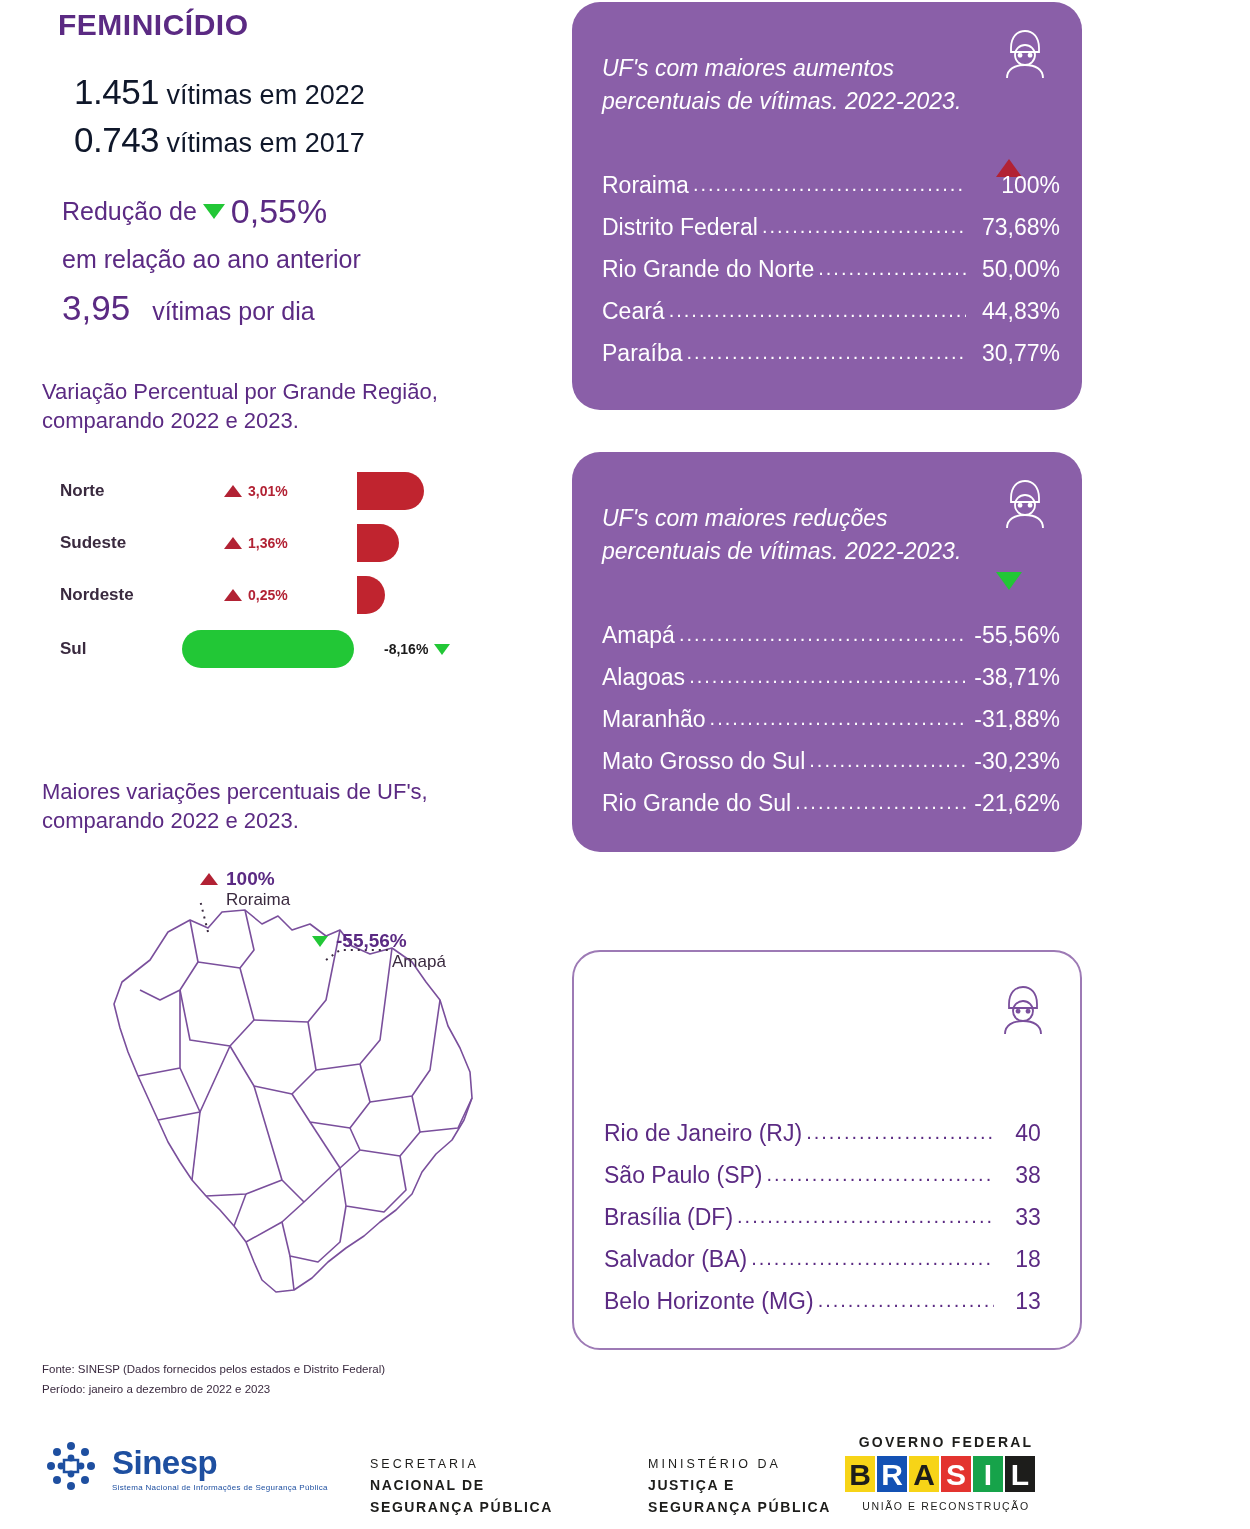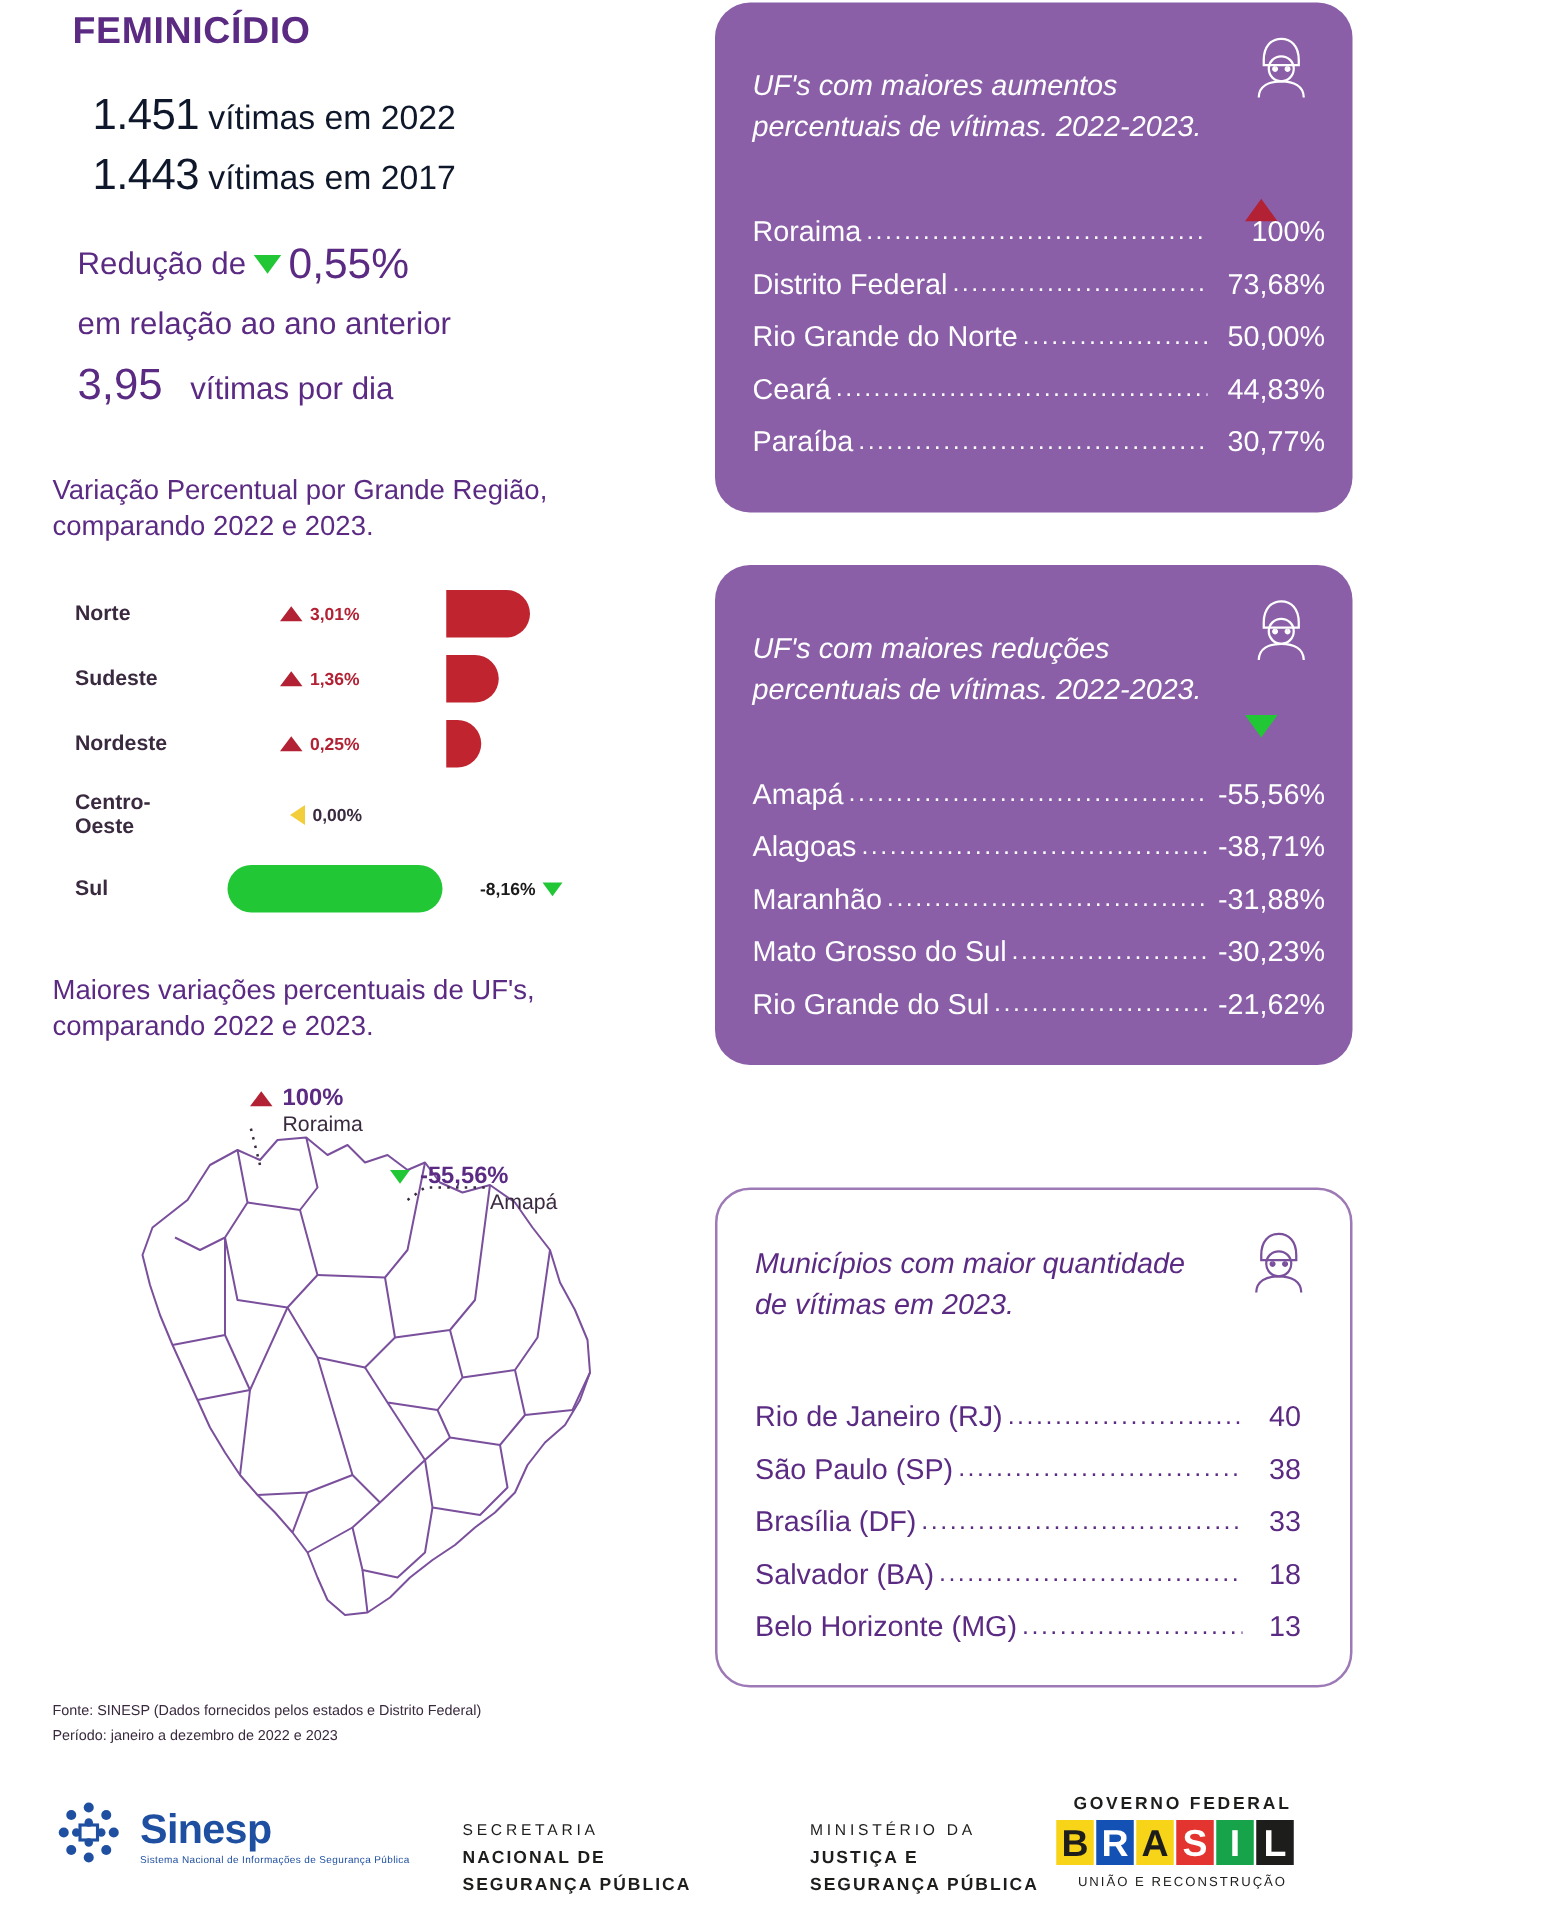--- a/index.html
+++ b/index.html
@@ -143,21 +143,21 @@
   <div class="left">
 
     <div class="title">FEMINICÍDIO</div>
 
     <div class="statline stat1">
       <span class="big">1.451</span>
       <span>vítimas em 2022</span>
     </div>
 
     <div class="statline stat2">
-      <span class="big">1.443</span>
+      <span class="big">0.743</span>
       <span>vítimas em 2017</span>
     </div>
 
     <div class="reduction">
       <span>Redução de</span>
       <span class="tri-down"></span>
       <span class="pct">0,55%</span>
     </div>
 
     <div class="relacao">em relação ao ano anterior</div>
@@ -191,27 +191,20 @@
 
       <div class="region-row">
         <span class="region-label">Nordeste</span>
         <span class="region-val" style="left:182px; top:50%; transform:translateY(-50%);">
           <span class="tri-up"></span>
           <span>0,25%</span>
         </span>
         <span class="bar-red" style="left:315px; top:7px; width:28px;"></span>
       </div>
 
-      <div class="region-row" style="height:62px;">
-        <span class="region-label">Centro-Oeste</span>
-        <span class="region-val" style="left:190px; top:50%; transform:translateY(-50%); color:#3a2a3f;">
-          <span class="tri-left-sm"></span>
-          <span>0,00%</span>
-        </span>
-      </div>
 
       <div class="region-row" style="height:56px;">
         <span class="region-label">Sul</span>
         <span class="bar-green" style="left:140px; top:9px; width:172px;"></span>
         <span class="region-val green-txt" style="left:342px; top:50%; transform:translateY(-50%);">
           <span>-8,16%</span>
           <span class="tri-down-sm"></span>
         </span>
       </div>
 
@@ -356,21 +349,20 @@
       </div>
       <div class="datarow">
         <span class="nm">Rio Grande do Sul</span>
         <span class="dots">........................................</span>
         <span class="vl">-21,62%</span>
       </div>
     </div>
   </div>
 
   <div class="card card-white card3">
-    <div class="card-title">Municípios com maior quantidade de vítimas em 2023.</div>
     <span class="woman-icon" style="top:32px;">
       <svg width="46" height="52" viewBox="0 0 46 52" fill="none" stroke="#7a4f9c" stroke-width="1.8">
         <path d="M9 20 C9 9 15 3 23 3 C31 3 37 9 37 20 L37 24 L9 24 Z"></path>
         <circle cx="23" cy="27" r="10"></circle>
         <path d="M5 50 C5 41 13 37 23 37 C33 37 41 41 41 50"></path>
         <path d="M18 26 a1.2 1.2 0 1 0 0.1 0 M28 26 a1.2 1.2 0 1 0 0.1 0" stroke-width="2.4"></path>
       </svg>
     </span>
     <div class="rowlist">
       <div class="datarow">

